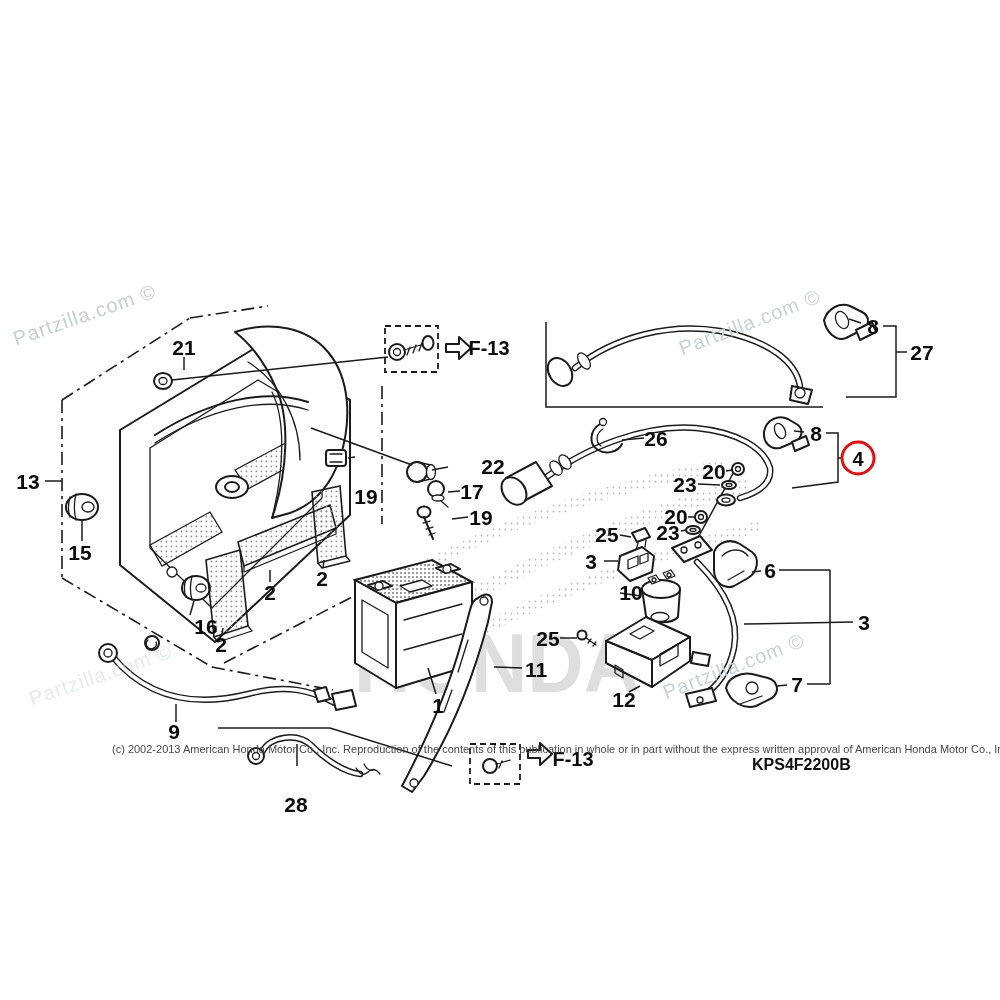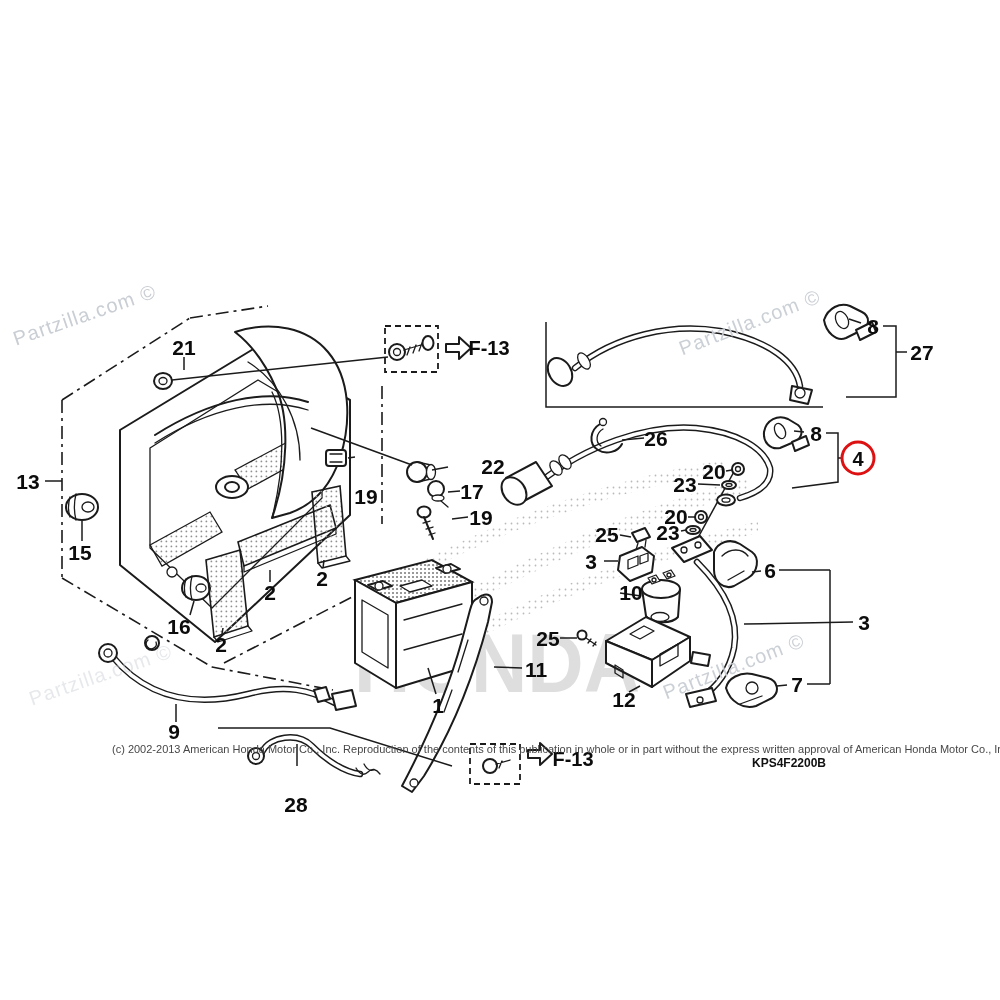--- a/index.html
+++ b/index.html
@@ -20,21 +20,21 @@
   .plabel{position:absolute;transform:translate(-50%,-50%);font-weight:bold;font-size:21px;
           color:#0c0c0c;white-space:nowrap;line-height:1;}
   .plabel.circled{border:3.2px solid #dd1111;border-radius:50%;width:29px;height:29px;
           display:flex;align-items:center;justify-content:center;font-size:20px;}
   .fref{position:absolute;transform:translate(-50%,-50%);font-weight:bold;font-size:20px;
           color:#0c0c0c;white-space:nowrap;}
   .wmark{position:absolute;font-size:20px;color:#c9ced4;white-space:nowrap;
           transform-origin:left center;letter-spacing:1px;}
   .copyright{position:absolute;left:112px;top:743px;font-size:11px;color:#474747;
           white-space:nowrap;letter-spacing:0;}
-  .diagcode{position:absolute;left:752px;top:756px;font-size:12px;font-weight:bold;color:#111;}
+  .diagcode{position:absolute;left:752px;top:756px;font-size:16px;font-weight:bold;color:#111;}
 </style>
 </head>
 <body>
 
 <div class="stage">
 
 <svg width="1000" height="1000" viewBox="0 0 1000 1000">
   <defs>
     <pattern id="dots" width="5" height="5" patternUnits="userSpaceOnUse">
           <circle cx="1.4" cy="1.4" r="0.9" fill="#8f8f8f"></circle>
@@ -329,21 +329,21 @@
       <div class="wmark" style="left: 14px; top: 328px; transform: rotate(-19deg); opacity: 1;">Partzilla.com ©</div>
       <div class="wmark" style="left: 680px; top: 338px; transform: rotate(-21deg); opacity: 0.95;">Partzilla.com ©</div>
       <div class="wmark" style="left: 664px; top: 682px; transform: rotate(-21deg); opacity: 0.95;">Partzilla.com ©</div>
       <div class="wmark" style="left: 30px; top: 688px; transform: rotate(-19deg); opacity: 0.45;">Partzilla.com ©</div>
     </div>
 
 <div class="layer" id="label-layer">
       <div class="plabel" style="left: 28px; top: 481px;">13</div>
       <div class="plabel" style="left: 184px; top: 347px;">21</div>
       <div class="plabel" style="left: 80px; top: 552px;">15</div>
-      <div class="plabel" style="left: 179px; top: 626px;">16</div>
+      <div class="plabel" style="left: 206px; top: 626px;">16</div>
       <div class="plabel" style="left: 270px; top: 592px;">2</div>
       <div class="plabel" style="left: 221px; top: 644px;">2</div>
       <div class="plabel" style="left: 322px; top: 578px;">2</div>
       <div class="plabel" style="left: 366px; top: 473px; margin-top: 23px;">19</div>
       <div class="plabel" style="left: 461px; top: 466px; margin-left: 32px;">22</div>
       <div class="plabel" style="left: 472px; top: 491px;">17</div>
       <div class="plabel" style="left: 481px; top: 517px;">19</div>
       <div class="plabel" style="left: 438px; top: 705px;">1</div>
       <div class="plabel" style="left: 536px; top: 669px;">11</div>
       <div class="plabel" style="left: 174px; top: 731px;">9</div>

